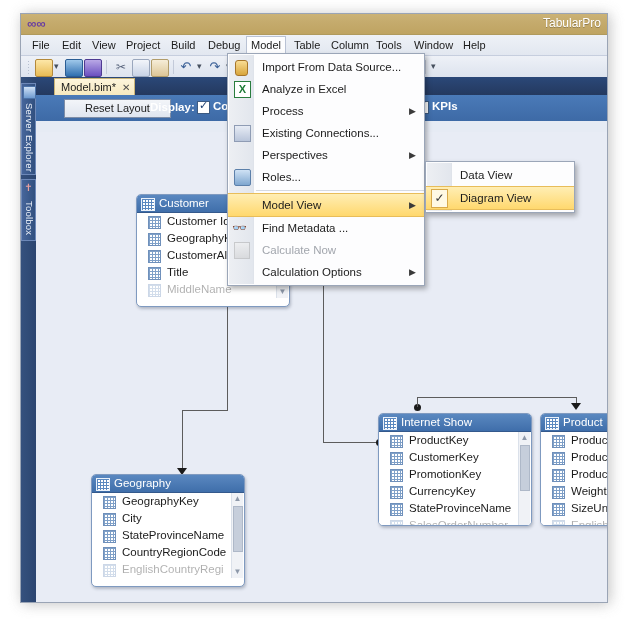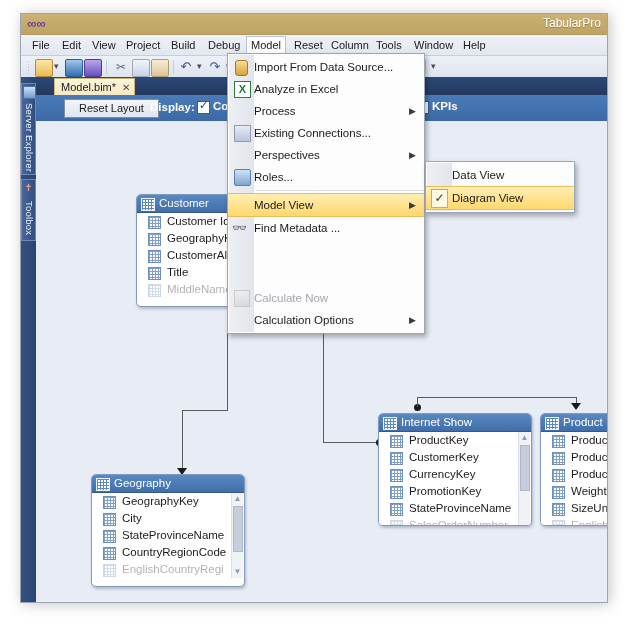--- a/index.html
+++ b/index.html
@@ -131,21 +131,21 @@
   
   .designer-bar{
     position:absolute; left:15px; top:81px; right:0; height:26px;
     background:linear-gradient(to bottom,#4a7ab8,#3d6aa6);
     border-bottom:1px solid #2e5484;
   }
   .btn-reset{
     position:absolute; left:28px; top:4px; height:17px; line-height:16px;
     background:linear-gradient(to bottom,#f3f5f9,#dfe5ef);
     border:1px solid #7e8da6; font-size:11px; color:#1b1b1b;
-    padding:0 14px; white-space:nowrap;
+    padding:0 20px; white-space:nowrap;
   }
   .lbl-display{
     position:absolute; left:114px; top:6px; font-size:11.5px; color:#ffffff;
     font-weight:bold; white-space:nowrap;
   }
   .cb{
     position:absolute; top:6px; width:11px; height:11px;
     background:#ffffff; border:1px solid #3c5a82;
   }
   .cb::after{
@@ -238,24 +238,24 @@
     box-shadow:2px 3px 5px rgba(0,0,0,.3);
     padding:2px 0;
   }
   .menu .gutter{
     position:absolute; left:1px; top:1px; bottom:1px; width:24px;
     background:linear-gradient(to right,#edeff3,#e2e6ed);
     border-right:1px solid #dfe3ea;
   }
   .mitem{
     position:relative; height:22px; line-height:22px;
-    padding-left:26px; padding-right:26px;
+    padding-left:34px; padding-right:26px;
     font-size:11.5px; color:#1b1b1b; white-space:nowrap; z-index:2;
   }
-  .mitem.disabled{ color:#a2a6ad;margin-top:48px; }
+  .mitem.disabled{ color:#a2a6ad; }
   .mitem.hl{
     background:linear-gradient(to bottom,#ffeeb4,#ffd86e);
     border-top:1px solid #e8bd5a; border-bottom:1px solid #e8bd5a;
   }
   .mitem .mic{
     position:absolute; left:4px; top:3px; width:16px; height:16px;
   }
   .mitem .arrow{
     position:absolute; right:8px; top:0; font-size:9px; color:#3a3a3a;
   }
@@ -292,21 +292,21 @@
     </div>
 
     <div class="menubar">
       <div class="mi" style="left:6px">File</div>
       <div class="mi" style="left:36px">Edit</div>
       <div class="mi" style="left:66px">View</div>
       <div class="mi" style="left:100px">Project</div>
       <div class="mi" style="left:145px">Build</div>
       <div class="mi" style="left:182px">Debug</div>
       <div class="mi open" style="left:225px">Model</div>
-      <div class="mi" style="left:268px">Reset</div>
+      <div class="mi" style="left:268px">Table</div>
       <div class="mi" style="left:305px">Column</div>
       <div class="mi" style="left:350px">Tools</div>
       <div class="mi" style="left:388px">Window</div>
       <div class="mi" style="left:437px">Help</div>
     </div>
 
     <div class="toolbar">
       <div class="grip" style="left:6px"></div>
       <div class="tb-ico ic-newproj" style="left:14px"></div>
       <div class="tb-overflow" style="left:33px">▾</div>
@@ -430,22 +430,22 @@
       </div>
 
       <div class="ent" style="left:342px;top:281px;width:152px;height:111px">
         <div class="ent-hdr">
           <span class="hicon"></span>
           <span>Internet Show</span>
         </div>
         <div class="ent-body">
           <div class="col"><span class="cicon"></span><span>ProductKey</span></div>
           <div class="col"><span class="cicon"></span><span>CustomerKey</span></div>
+          <div class="col"><span class="cicon"></span><span>PromotionKey</span></div>
           <div class="col"><span class="cicon"></span><span>CurrencyKey</span></div>
-          <div class="col"><span class="cicon"></span><span>PromotionKey</span></div>
           <div class="col"><span class="cicon"></span><span>StateProvinceName</span></div>
           <div class="col faded"><span class="cicon"></span><span>SalesOrderNumber</span></div>
           <div class="ent-scroll">
             <div class="arr" style="top:1px">▲</div>
             <div class="thumb" style="top:13px;height:44px"></div>
             <div class="arr" style="bottom:1px">▼</div>
           </div>
         </div>
       </div>
 

